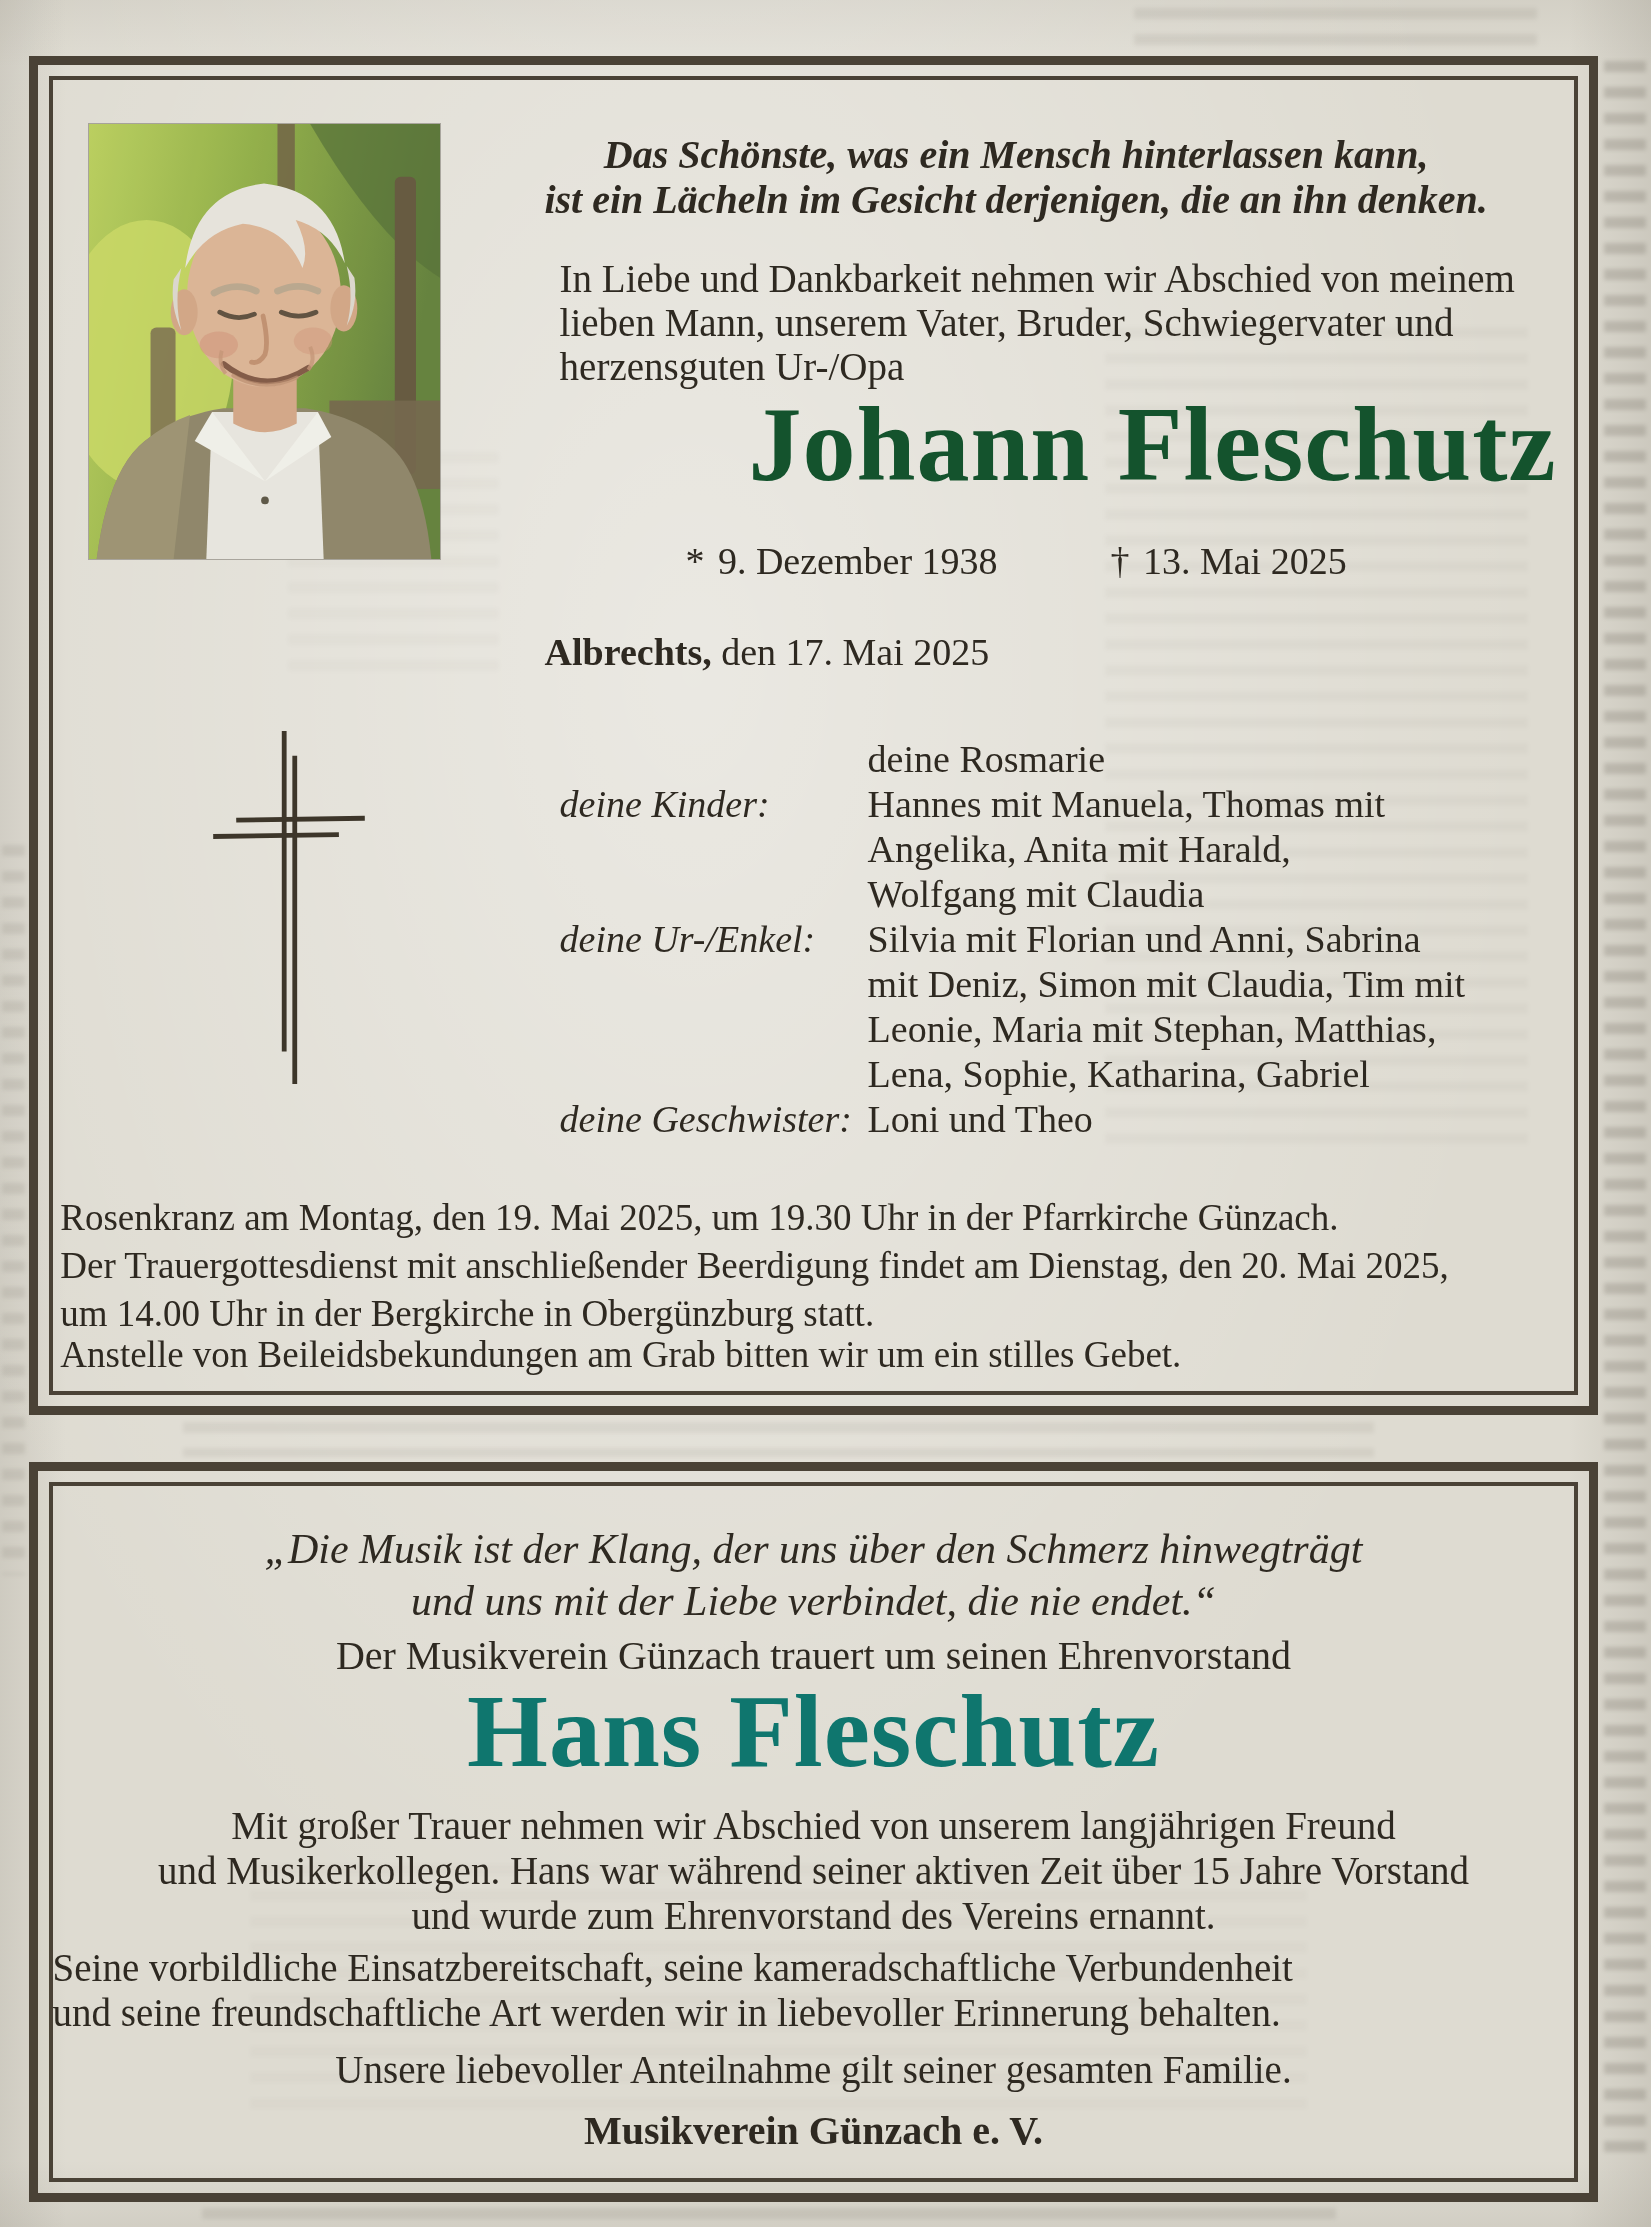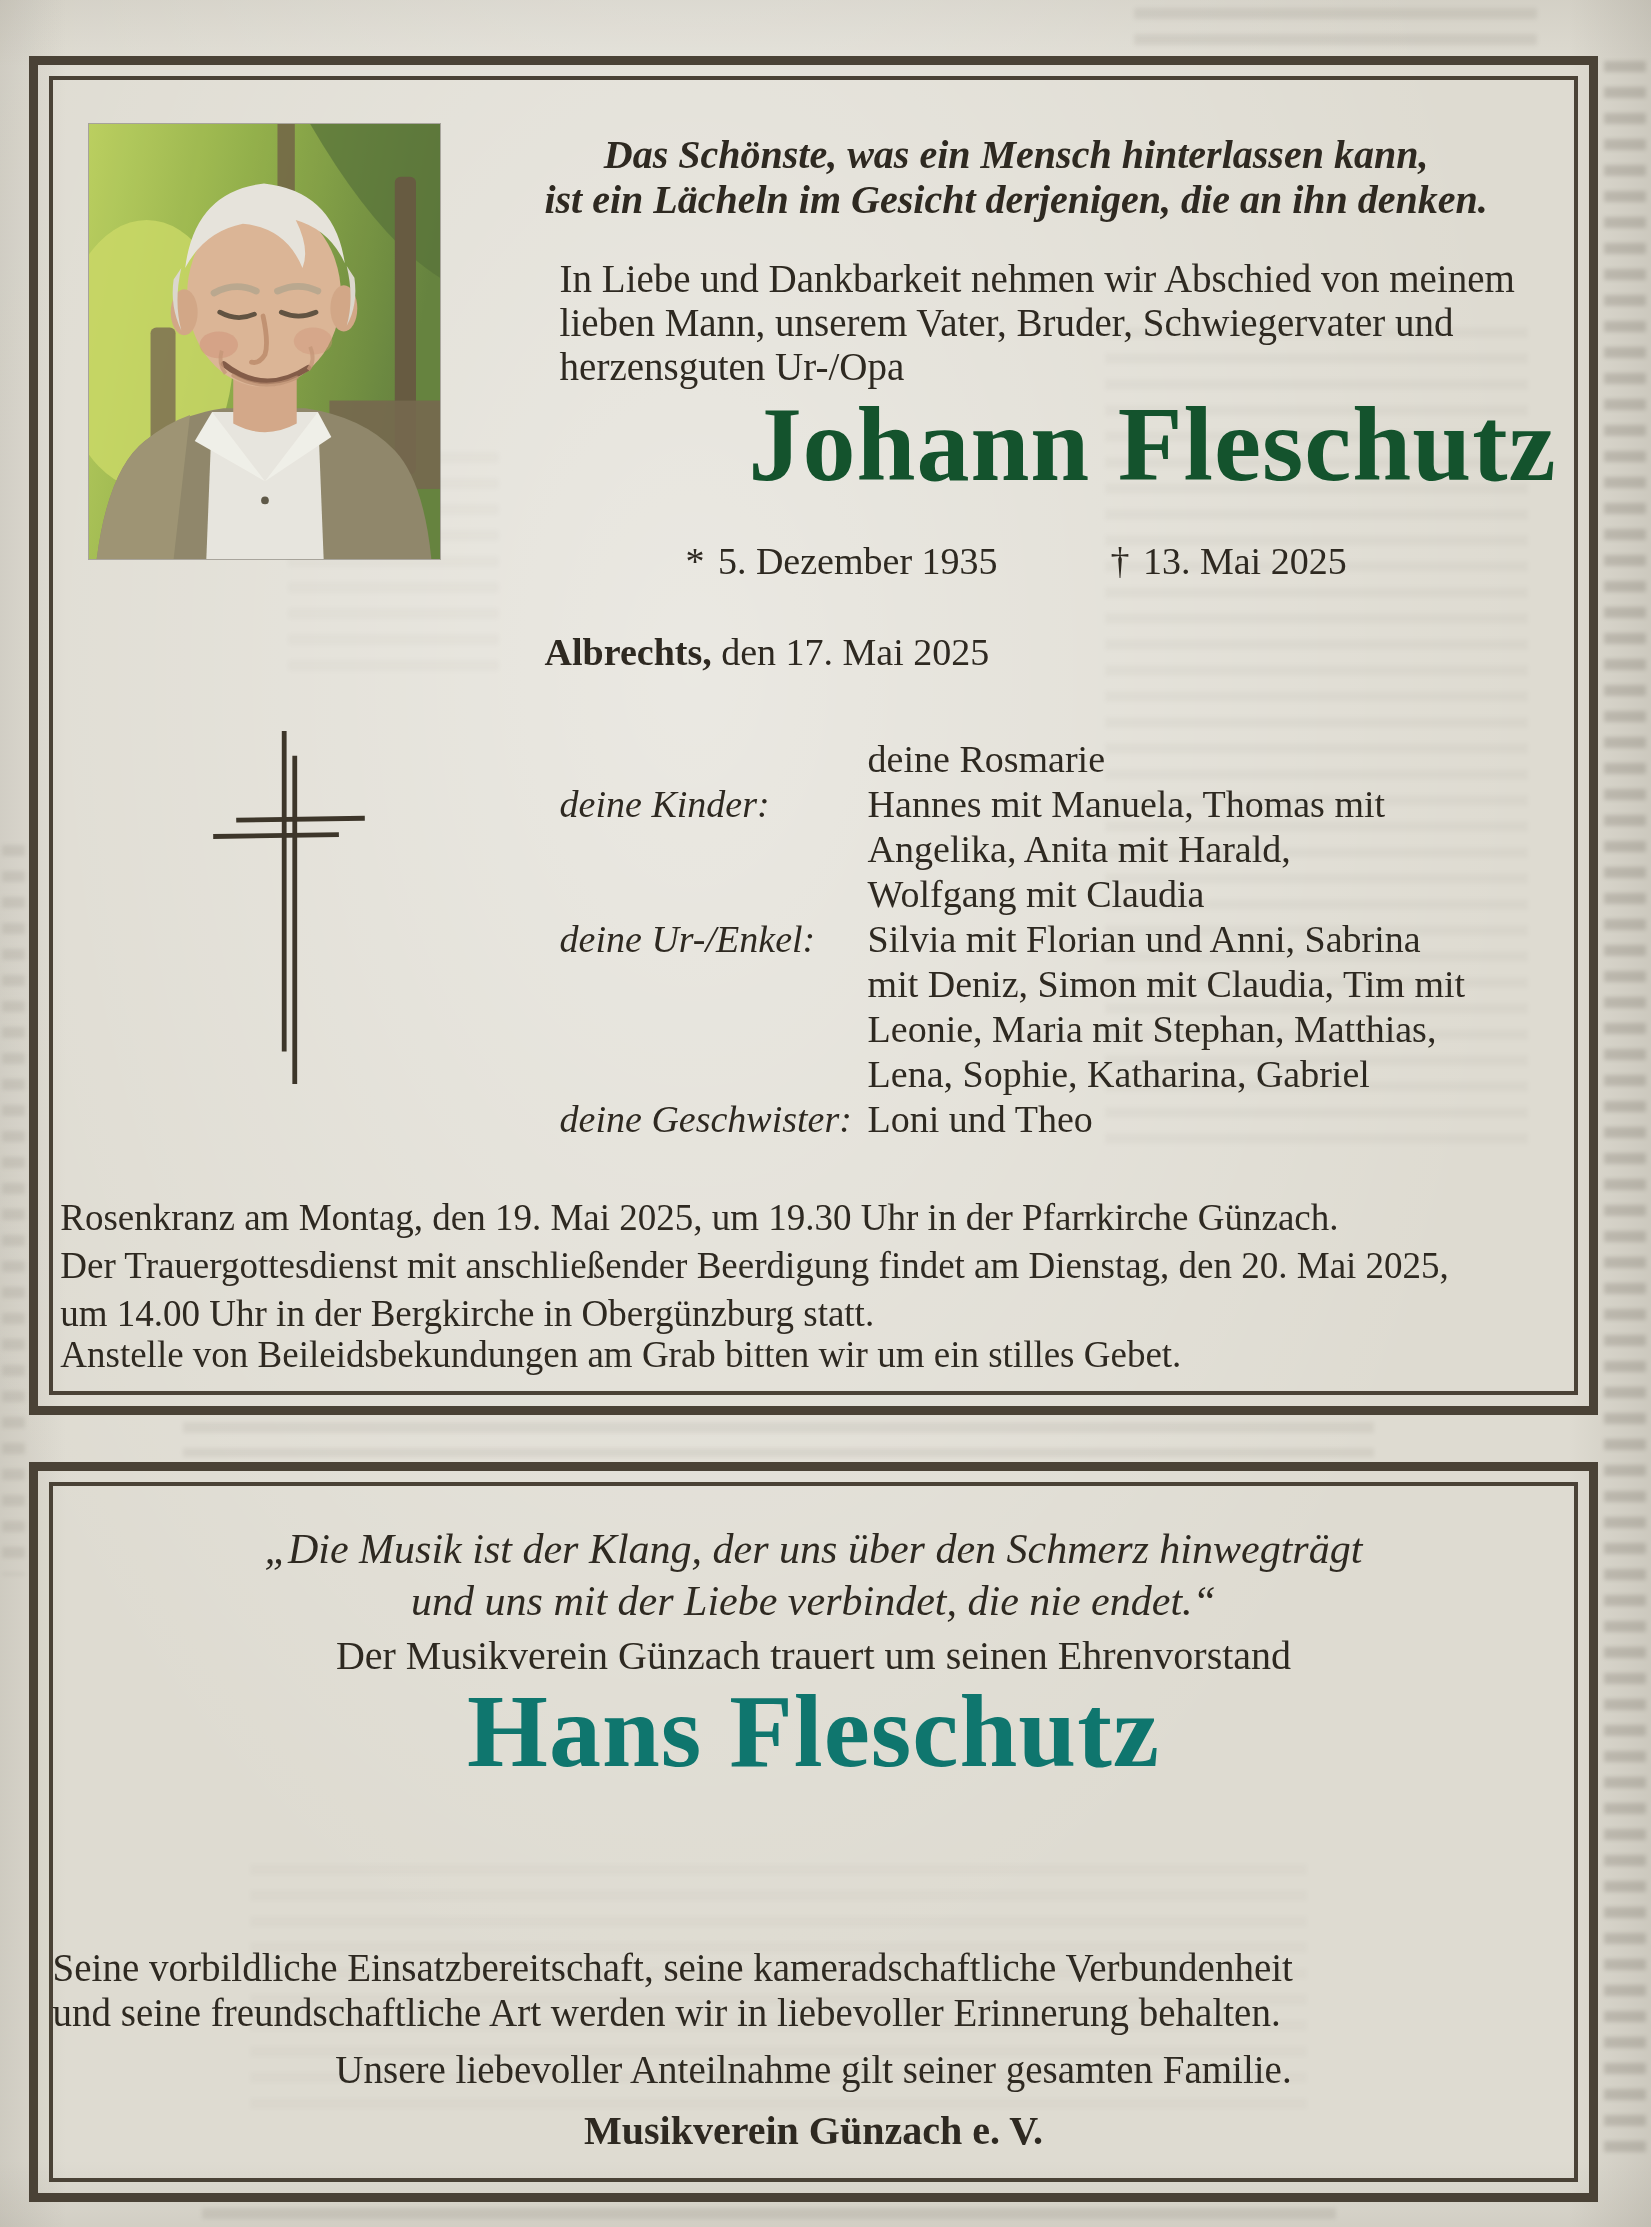--- a/index.html
+++ b/index.html
@@ -140,21 +140,21 @@
 
     <div class="abs intro pre">In Liebe und Dankbarkeit nehmen wir Abschied von meinem
 lieben Mann, unserem Vater, Bruder, Schwiegervater und
 herzensguten Ur-/Opa</div>
 
     <h1 class="abs name-main">Johann Fleschutz</h1>
 
     <div class="abs dates">
       <span class="date-item">
         <span>*</span>
-        <span>5. Dezember 1935</span>
+        <span>9. Dezember 1938</span>
       </span>
       <span class="date-item">
         <span>†</span>
         <span>13. Mai 2025</span>
       </span>
     </div>
 
     <div class="abs place">
       <span>Albrechts,</span>
       <span class="place-norm">den 17. Mai 2025</span>
@@ -204,20 +204,23 @@
 <section class="notice notice2">
   <div class="frame-inner">
 
     <div class="abs quote2 pre">„Die Musik ist der Klang, der uns über den Schmerz hinwegträgt
 und uns mit der Liebe verbindet, die nie endet.“</div>
 
     <div class="abs verein-line">Der Musikverein Günzach trauert um seinen Ehrenvorstand</div>
 
     <h1 class="abs name-hans">Hans Fleschutz</h1>
 
+    <div class="abs para1 pre">Mit großer Trauer nehmen wir Abschied von unserem langjährigen Freund
+und Musikerkollegen. Hans war während seiner aktiven Zeit über 15 Jahre Vorstand
+und wurde zum Ehrenvorstand des Vereins ernannt.</div>
 
     <div class="abs para2 pre">Seine vorbildliche Einsatzbereitschaft, seine kameradschaftliche Verbundenheit
 und seine freundschaftliche Art werden wir in liebevoller Erinnerung behalten.</div>
 
     <div class="abs sympathy">Unsere liebevoller Anteilnahme gilt seiner gesamten Familie.</div>
 
     <div class="abs signature">Musikverein Günzach e. V.</div>
   </div>
 </section>
 

